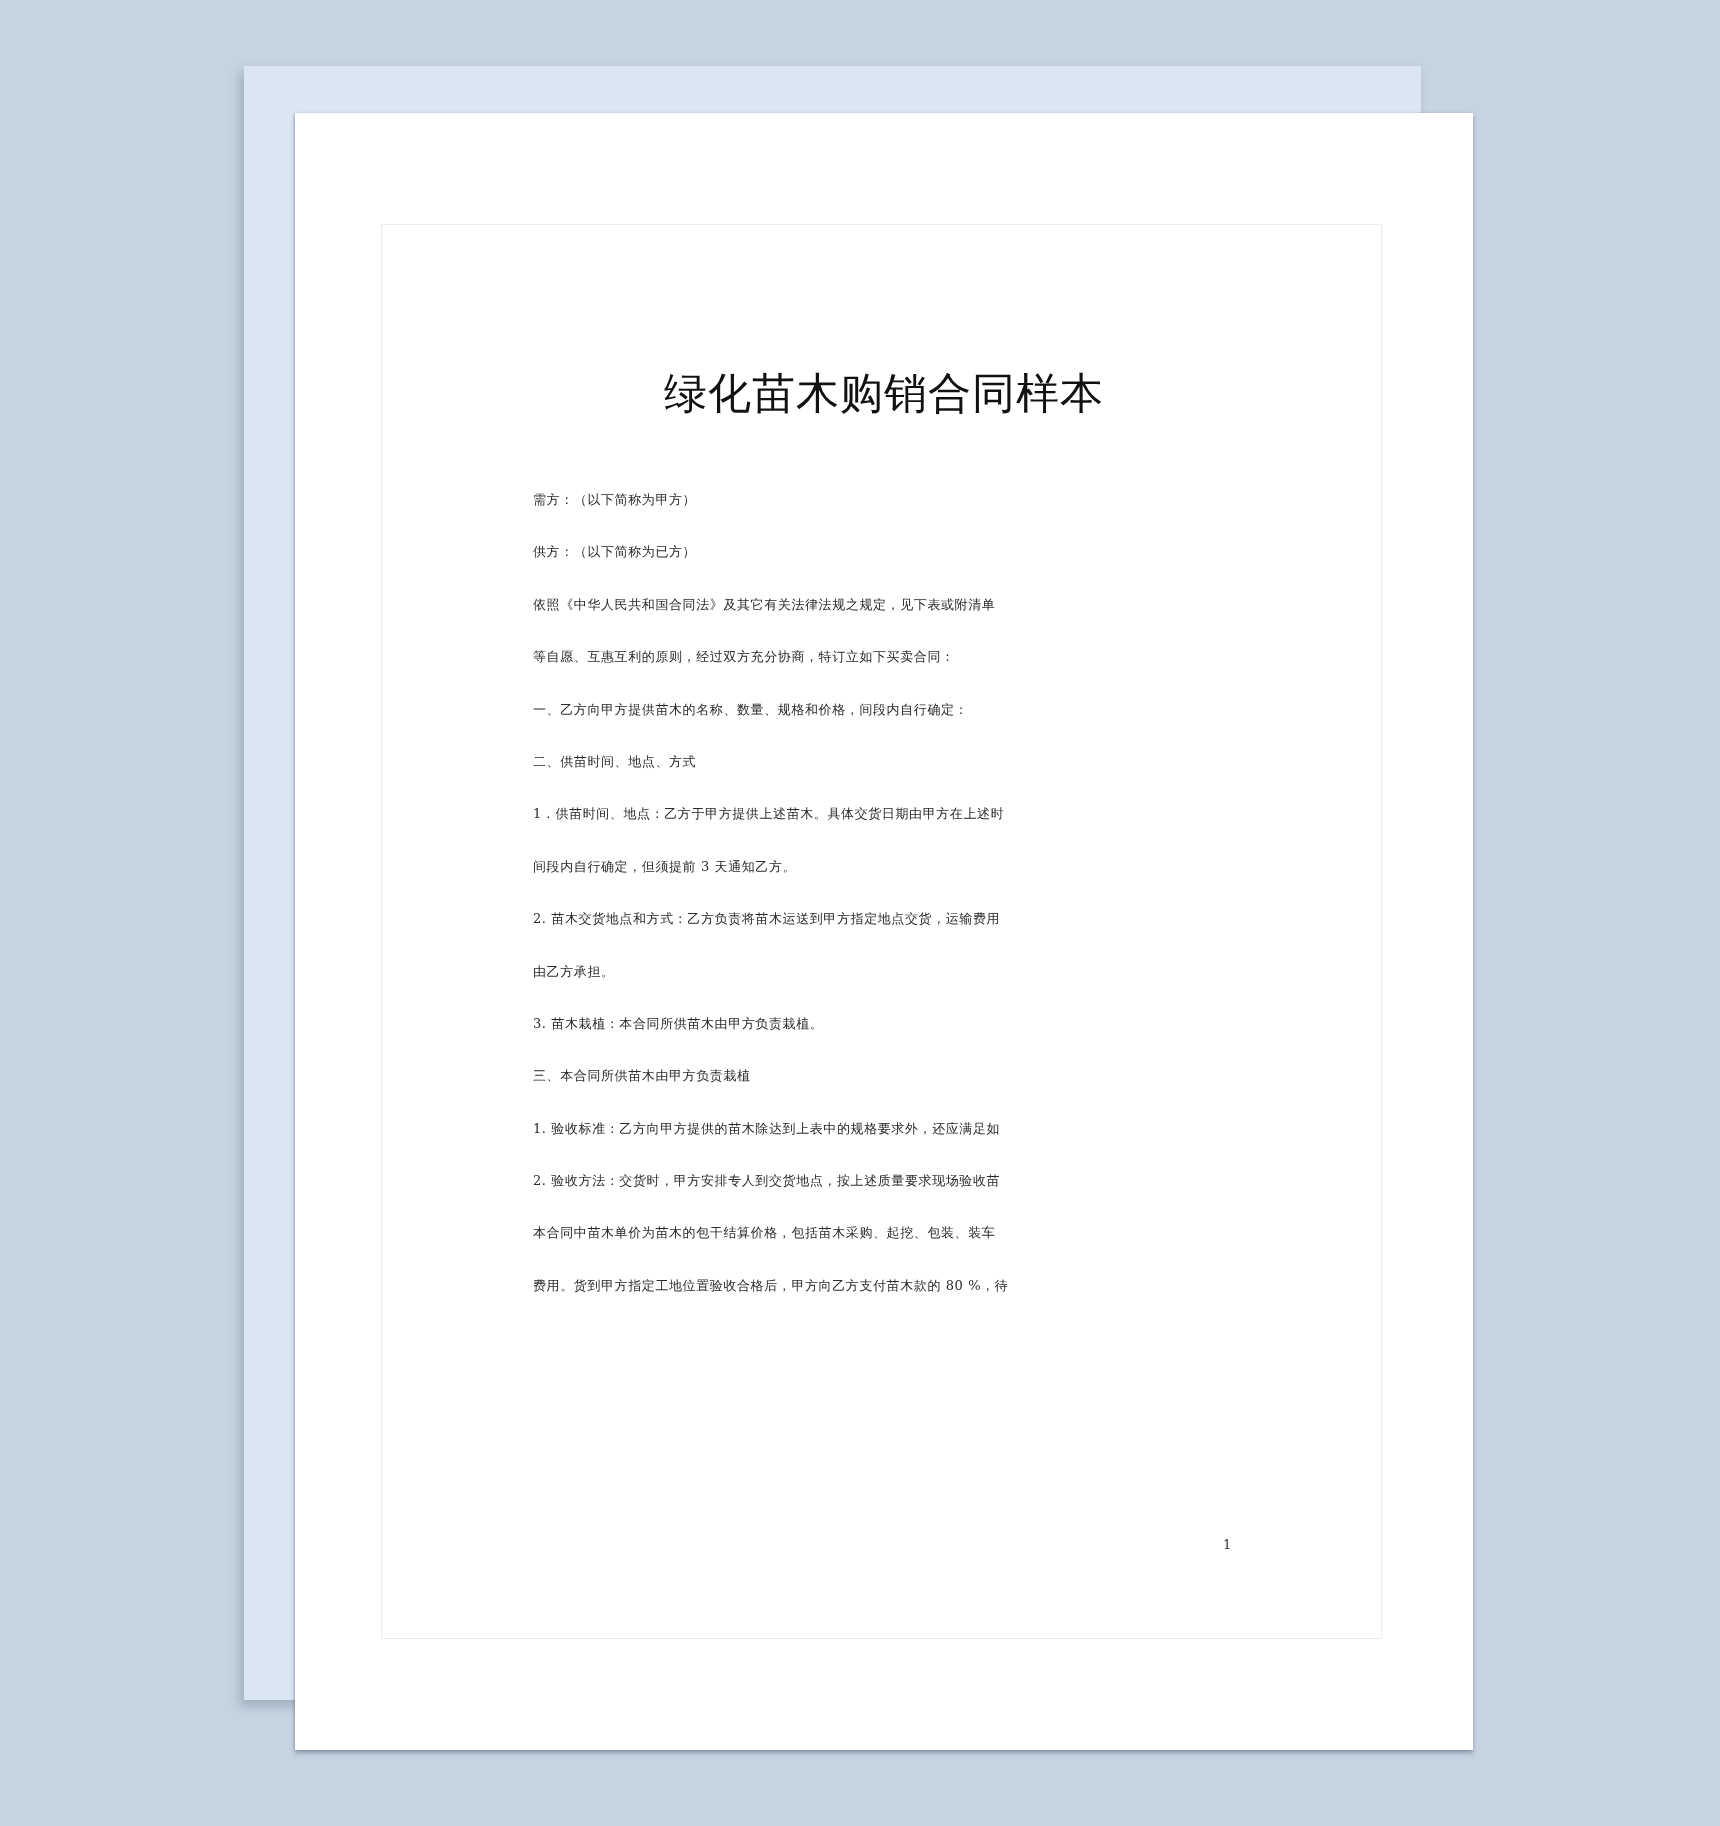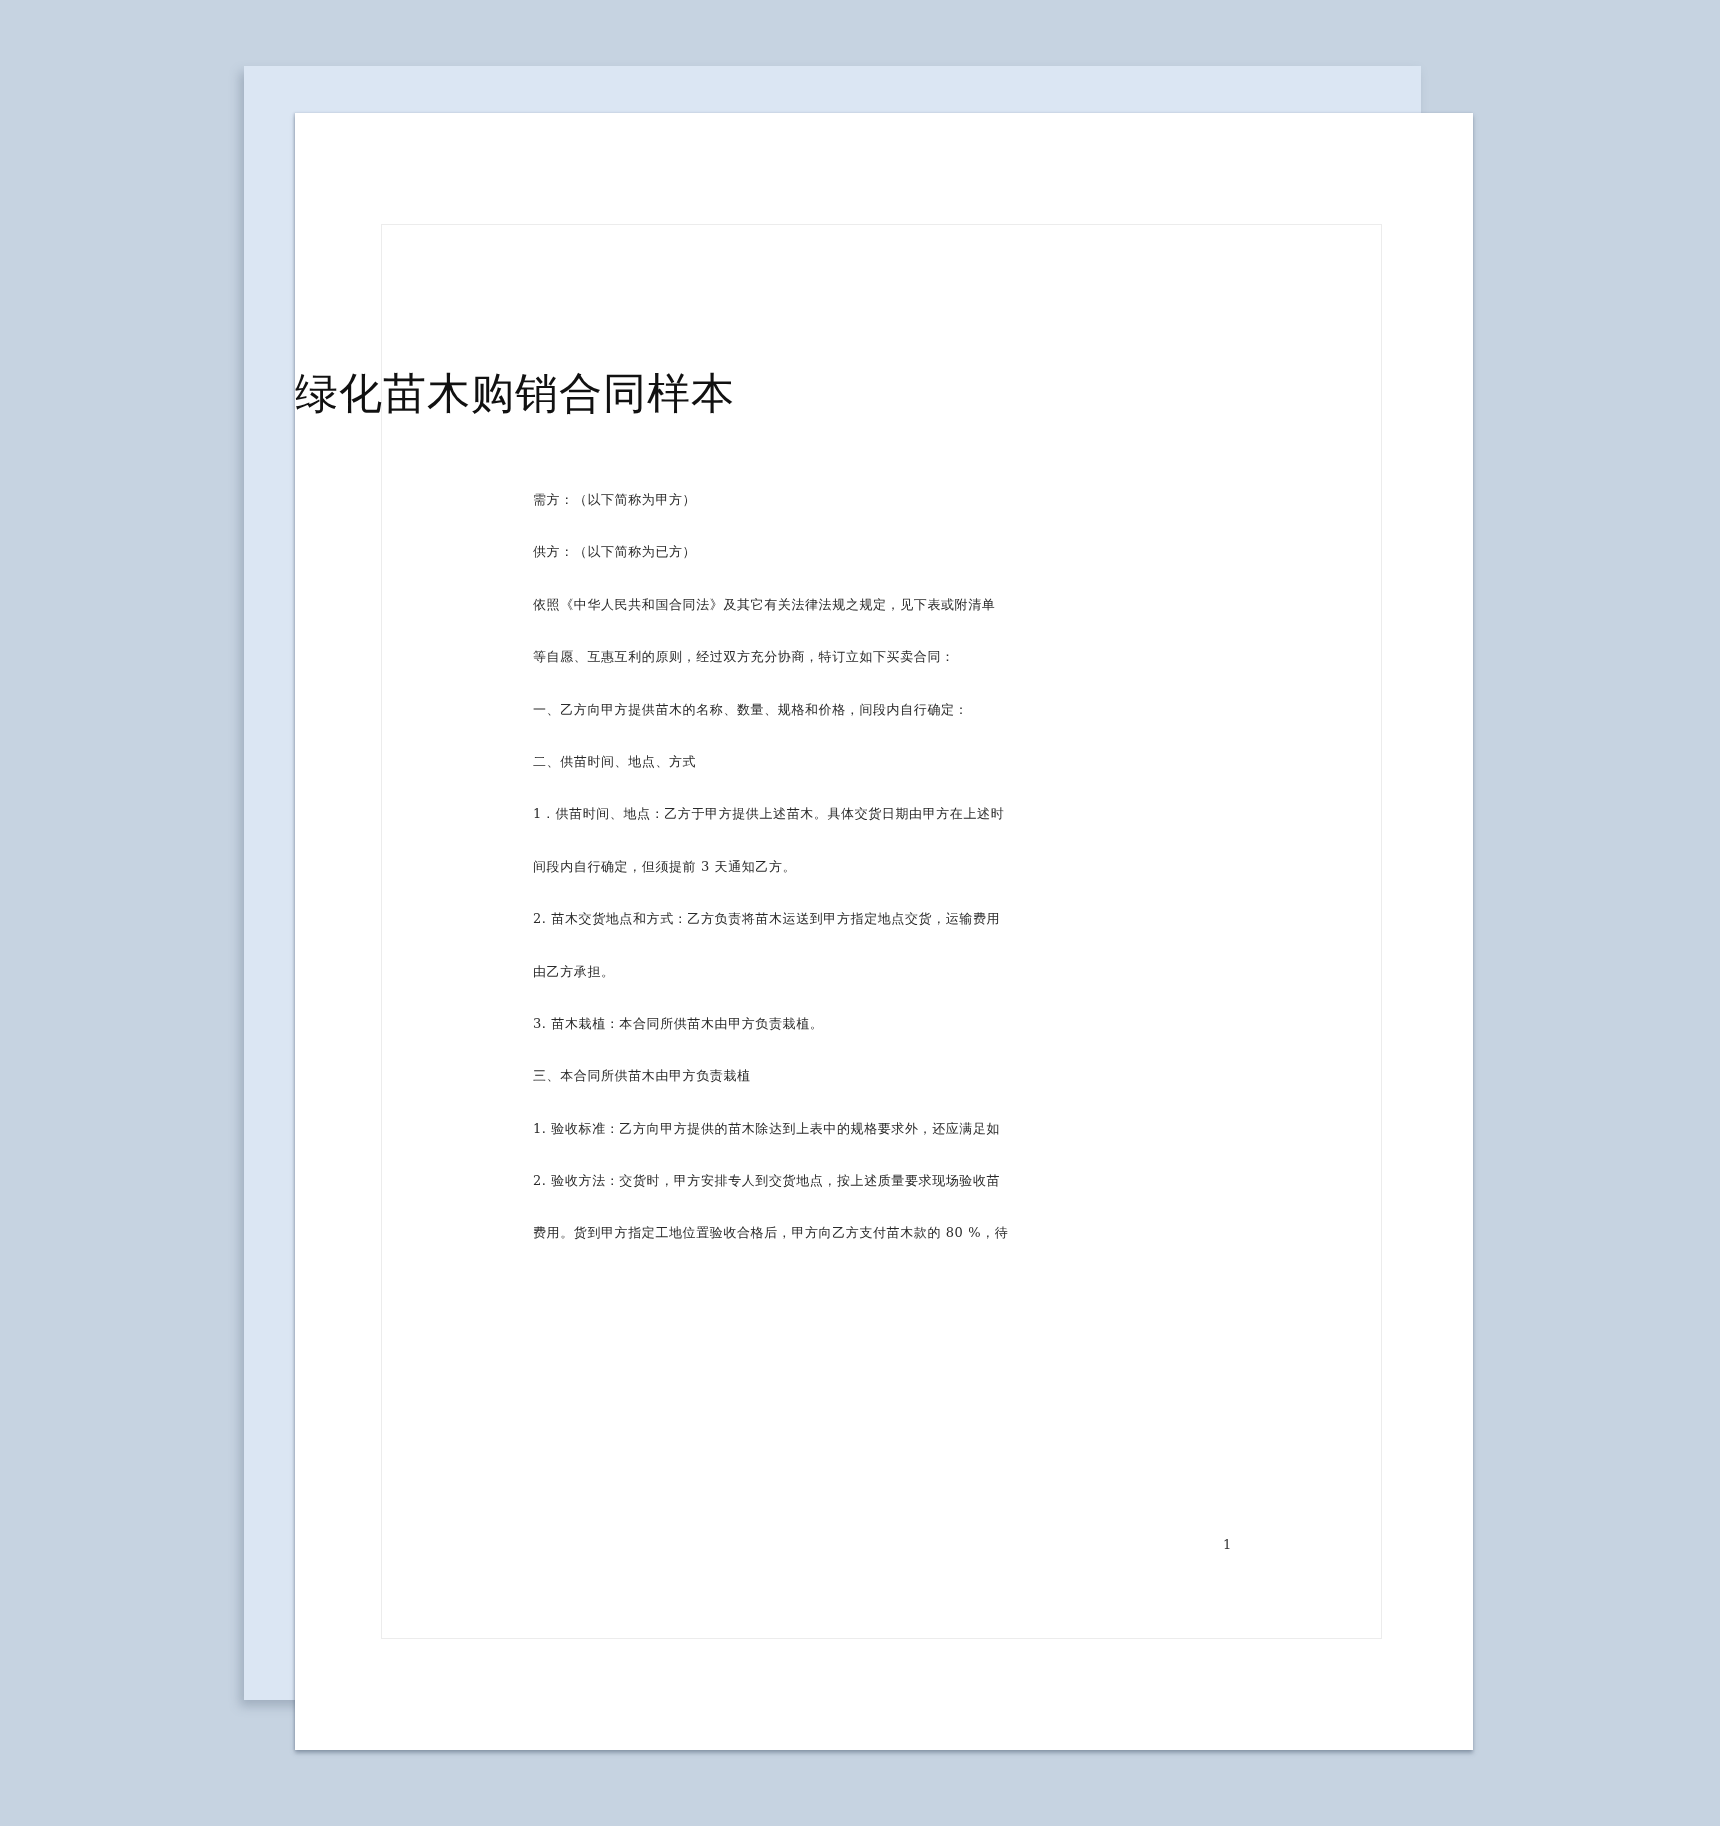--- a/index.html
+++ b/index.html
@@ -39,21 +39,21 @@
       width: 1001px;
       height: 1415px;
       border: 1px solid #ececec;
       box-sizing: border-box;
     }
     .doc-title {
       position: absolute;
       left: 0;
       right: 0;
       top: 252px;
-      text-align: left;
+      text-align: center;
       font-family: "DejaVu Sans", "Liberation Sans", sans-serif;
       font-size: 43px;
       letter-spacing: 1px;
       color: #111111;
       line-height: 56px;
     }
     .doc-body {
       position: absolute;
       left: 238px;
       top: 361px;
@@ -93,17 +93,18 @@
     <div class="doc-line">一、乙方向甲方提供苗木的名称、数量、规格和价格，间段内自行确定：</div>
     <div class="doc-line">二、供苗时间、地点、方式</div>
     <div class="doc-line">1．供苗时间、地点：乙方于甲方提供上述苗木。具体交货日期由甲方在上述时</div>
     <div class="doc-line">间段内自行确定，但须提前 3 天通知乙方。</div>
     <div class="doc-line">2. 苗木交货地点和方式：乙方负责将苗木运送到甲方指定地点交货，运输费用</div>
     <div class="doc-line">由乙方承担。</div>
     <div class="doc-line">3. 苗木栽植：本合同所供苗木由甲方负责栽植。</div>
     <div class="doc-line">三、本合同所供苗木由甲方负责栽植</div>
     <div class="doc-line">1. 验收标准：乙方向甲方提供的苗木除达到上表中的规格要求外，还应满足如</div>
     <div class="doc-line">2. 验收方法：交货时，甲方安排专人到交货地点，按上述质量要求现场验收苗</div>
+    <div class="doc-line">本合同中苗木单价为苗木的包干结算价格，包括苗木采购、起挖、包装、装车</div>
     <div class="doc-line">费用。货到甲方指定工地位置验收合格后，甲方向乙方支付苗木款的 80 %，待</div>
   </div>
 
   <div class="page-number">1</div>
 </div>
 
 </body></html>

